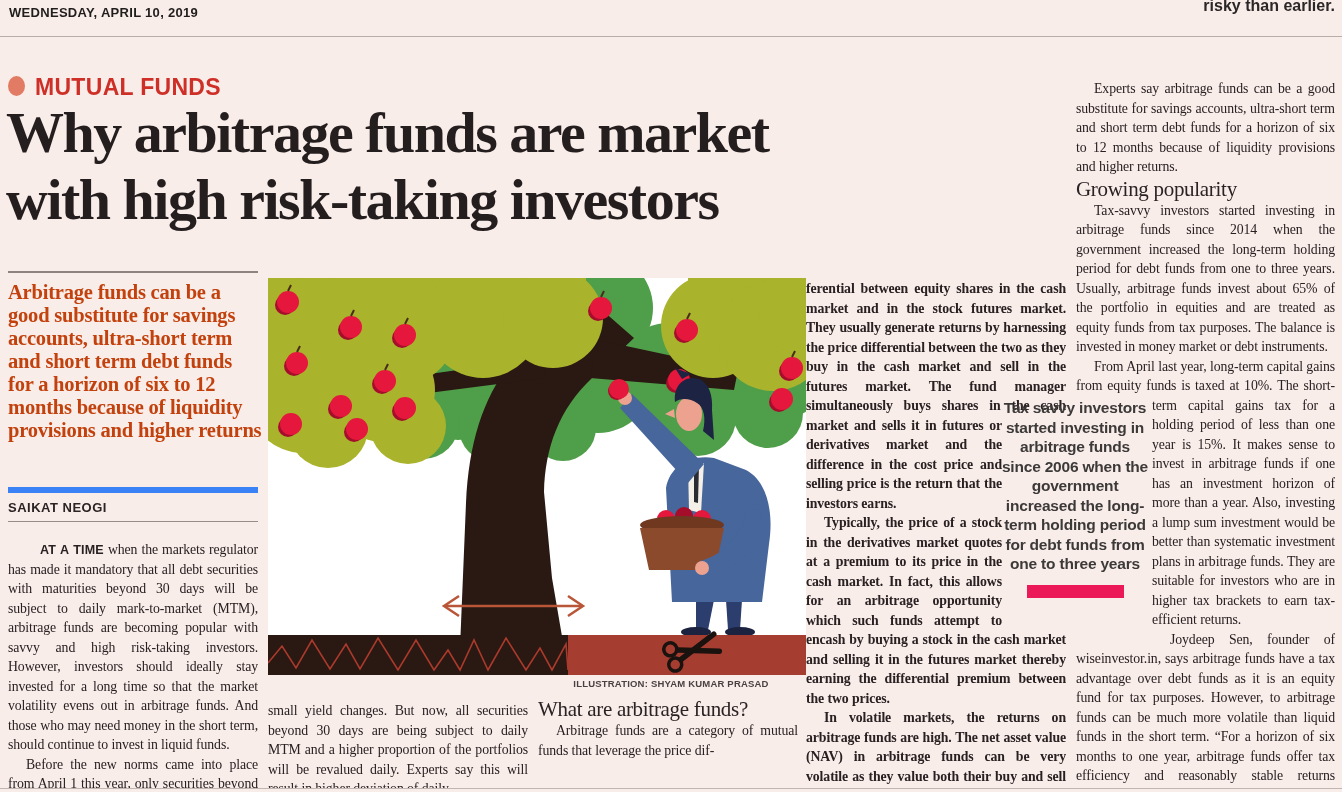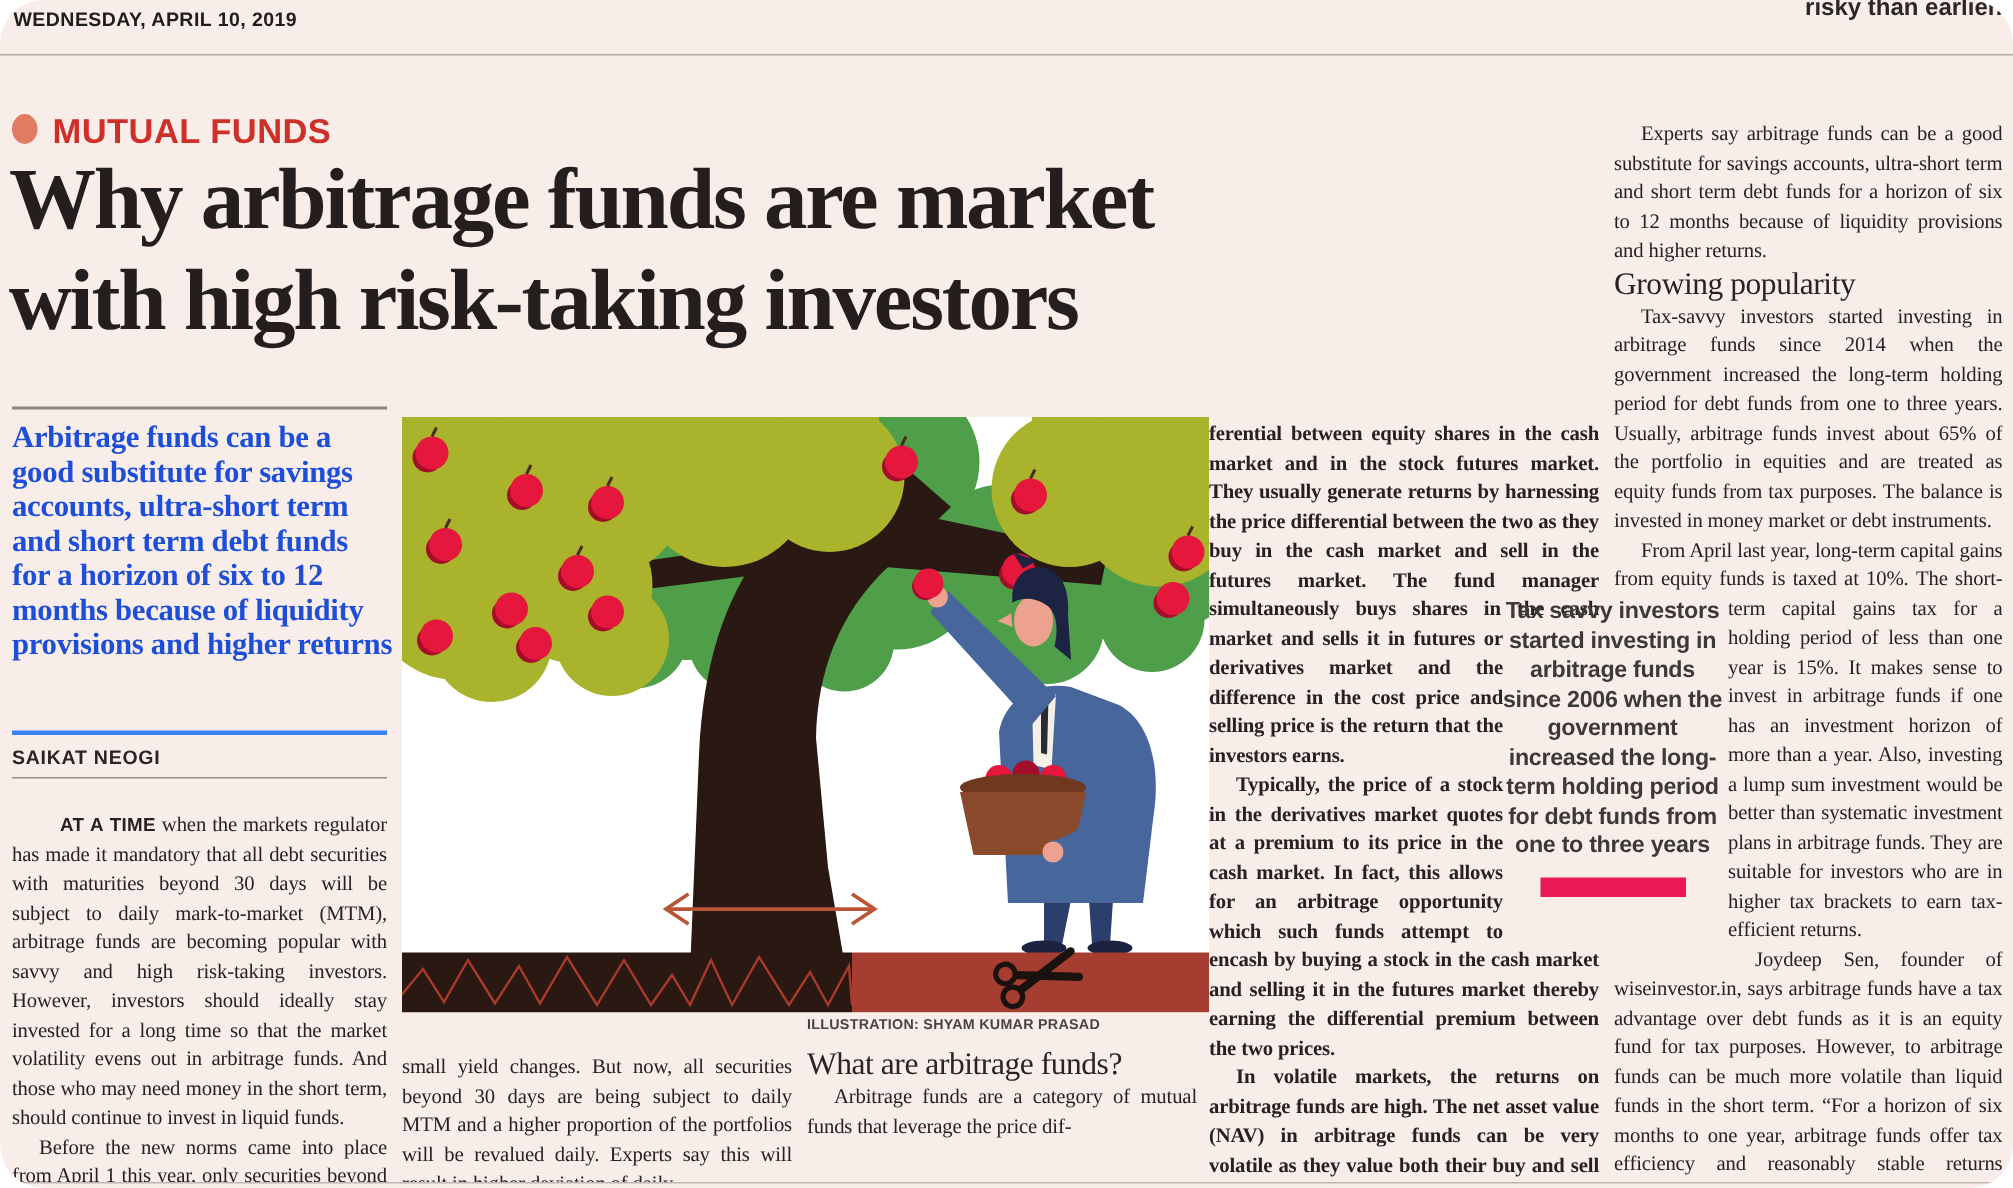--- a/index.html
+++ b/index.html
@@ -1,52 +1,52 @@
 <!DOCTYPE html>
 <html><head>
 <meta charset="utf-8">
 <style>
   html,body{margin:0;padding:0;}
   .page{position:relative;width:1342px;height:792px;background:#f9edea;overflow:hidden;
-        font-family:"Liberation Serif",serif;border-radius:29px;}
+        font-family:"Liberation Serif",serif;}
   .date{position:absolute;left:9px;top:6px;font:700 13px/1.1 "Liberation Sans",sans-serif;
         color:#201d1d;letter-spacing:.3px;}
   .topright{position:absolute;right:7px;top:-3px;font:700 16px/1.1 "Liberation Sans",sans-serif;color:#2b2727;}
   .toprule{position:absolute;left:0;right:0;top:36px;height:1px;background:#b9adaa;}
   .botrule{position:absolute;left:0;right:0;top:788px;height:1px;background:#c2b6b3;}
   .section{position:absolute;left:8px;top:76px;display:flex;gap:10px;}
   .dot{width:17px;height:20px;border-radius:50%;background:#e27b64;}
   .seclabel{font:700 23px/1 "Liberation Sans",sans-serif;color:#ce2f27;letter-spacing:.3px;}
   .headline{position:absolute;left:6px;top:99px;width:1070px;font:700 58px/67px "Liberation Serif",serif;
         color:#241e1f;letter-spacing:-1.5px;}
   .sfrule{position:absolute;left:8px;top:271px;width:250px;height:2px;background:#8d8380;}
   .standfirst{position:absolute;left:8px;top:281px;width:254px;
-        font:700 20.5px/23px "Liberation Serif",serif;color:#1d4ed8;letter-spacing:-.2px;}
-  .bylineblock{position:absolute;left:8px;top:487px;width:250px;border-top:3px solid #3b82f6;
+        font:700 20.5px/23px "Liberation Serif",serif;color:#c2410c;letter-spacing:-.2px;}
+  .bylineblock{position:absolute;left:8px;top:487px;width:250px;border-top:6px solid #3b82f6;
         border-bottom:1px solid #968c89;padding:8px 0 7px;
         font:700 13px/1 "Liberation Sans",sans-serif;letter-spacing:.5px;color:#2b2424;}
   .col{position:absolute;font:400 13.8px/19.5px "Liberation Serif",serif;color:#282021;
         text-align:justify;letter-spacing:-.1px;overflow:hidden;}
   .col p{margin:0;}
   .ind{text-indent:18px;}
   #col1{left:8px;top:540px;width:250px;height:248px;}
   #col2{left:268px;top:701px;width:260px;height:87px;}
   #col3{left:538px;top:697px;width:260px;height:93px;}
   #col4{left:806px;top:279px;width:260px;height:509px;font-weight:bold;}
   #col5{left:1076px;top:79px;width:259px;height:709px;}
   .leadin{font:700 12.5px "Liberation Sans",sans-serif;letter-spacing:.2px;margin-left:32px;}
   .subhead{font:400 21px/1.15 "Liberation Serif",serif;color:#2a2323;margin:9px 0 6px;
         text-align:left;text-indent:0;letter-spacing:-.3px;}
   .sp-r{float:right;width:64px;height:196px;}
   .sp-l{float:left;width:76px;height:250px;}
   .pullquote{position:absolute;left:1000px;top:398px;width:150px;text-align:center;
         font:700 15.5px/19.5px "Liberation Sans",sans-serif;color:#3c3939;letter-spacing:-.2px;}
   .pqbar{width:97px;height:13px;background:#ec1958;margin:11px auto 0;}
   .illo{position:absolute;left:268px;top:278px;width:538px;height:397px;background:#ffffff;}
-  .credit{position:absolute;left:538px;top:679px;width:266px;text-align:left;
+  .credit{position:absolute;left:538px;top:679px;width:266px;text-align:center;
         font:700 9.5px/1 "Liberation Sans",sans-serif;color:#494241;letter-spacing:.2px;}
 </style>
 </head>
 <body>
 
 <div class="page">
 
   <div class="date">WEDNESDAY, APRIL 10, 2019</div>
   <div class="topright">risky than earlier.</div>
   <div class="toprule"></div>

